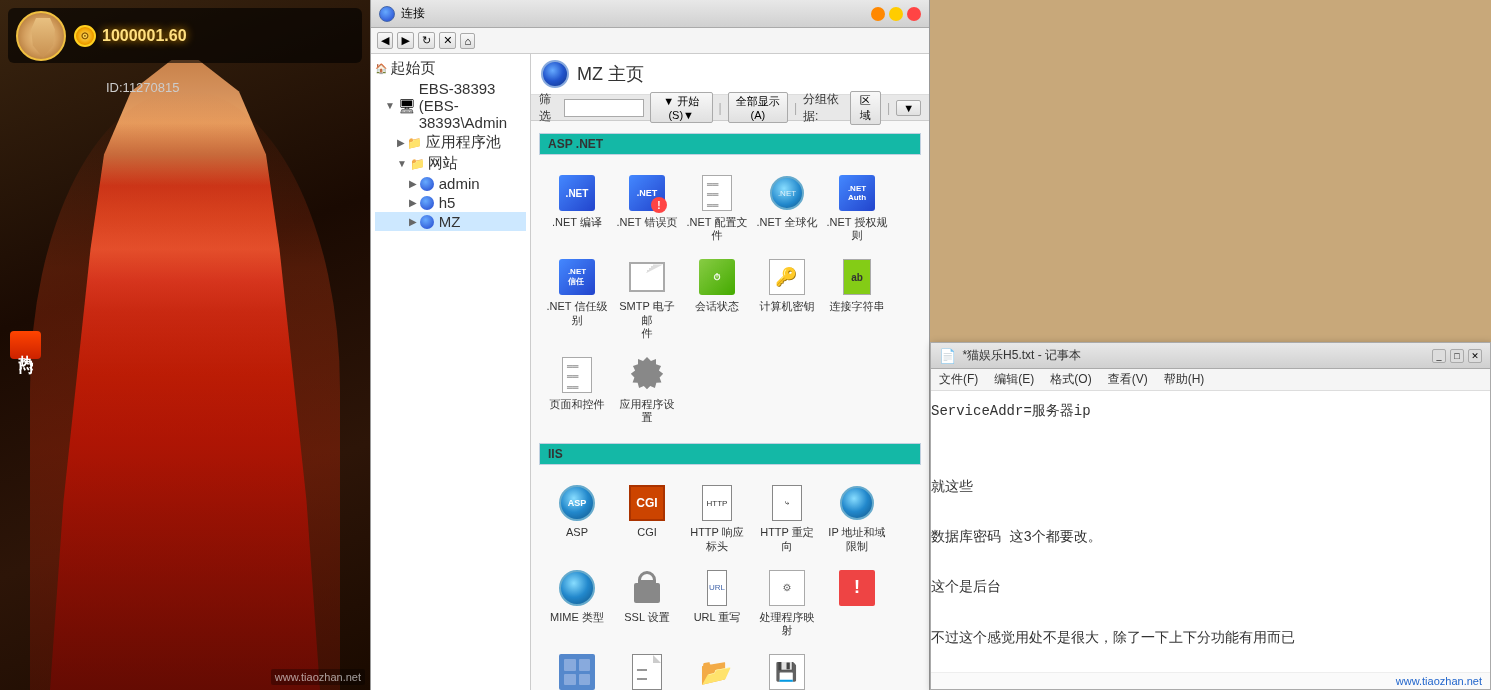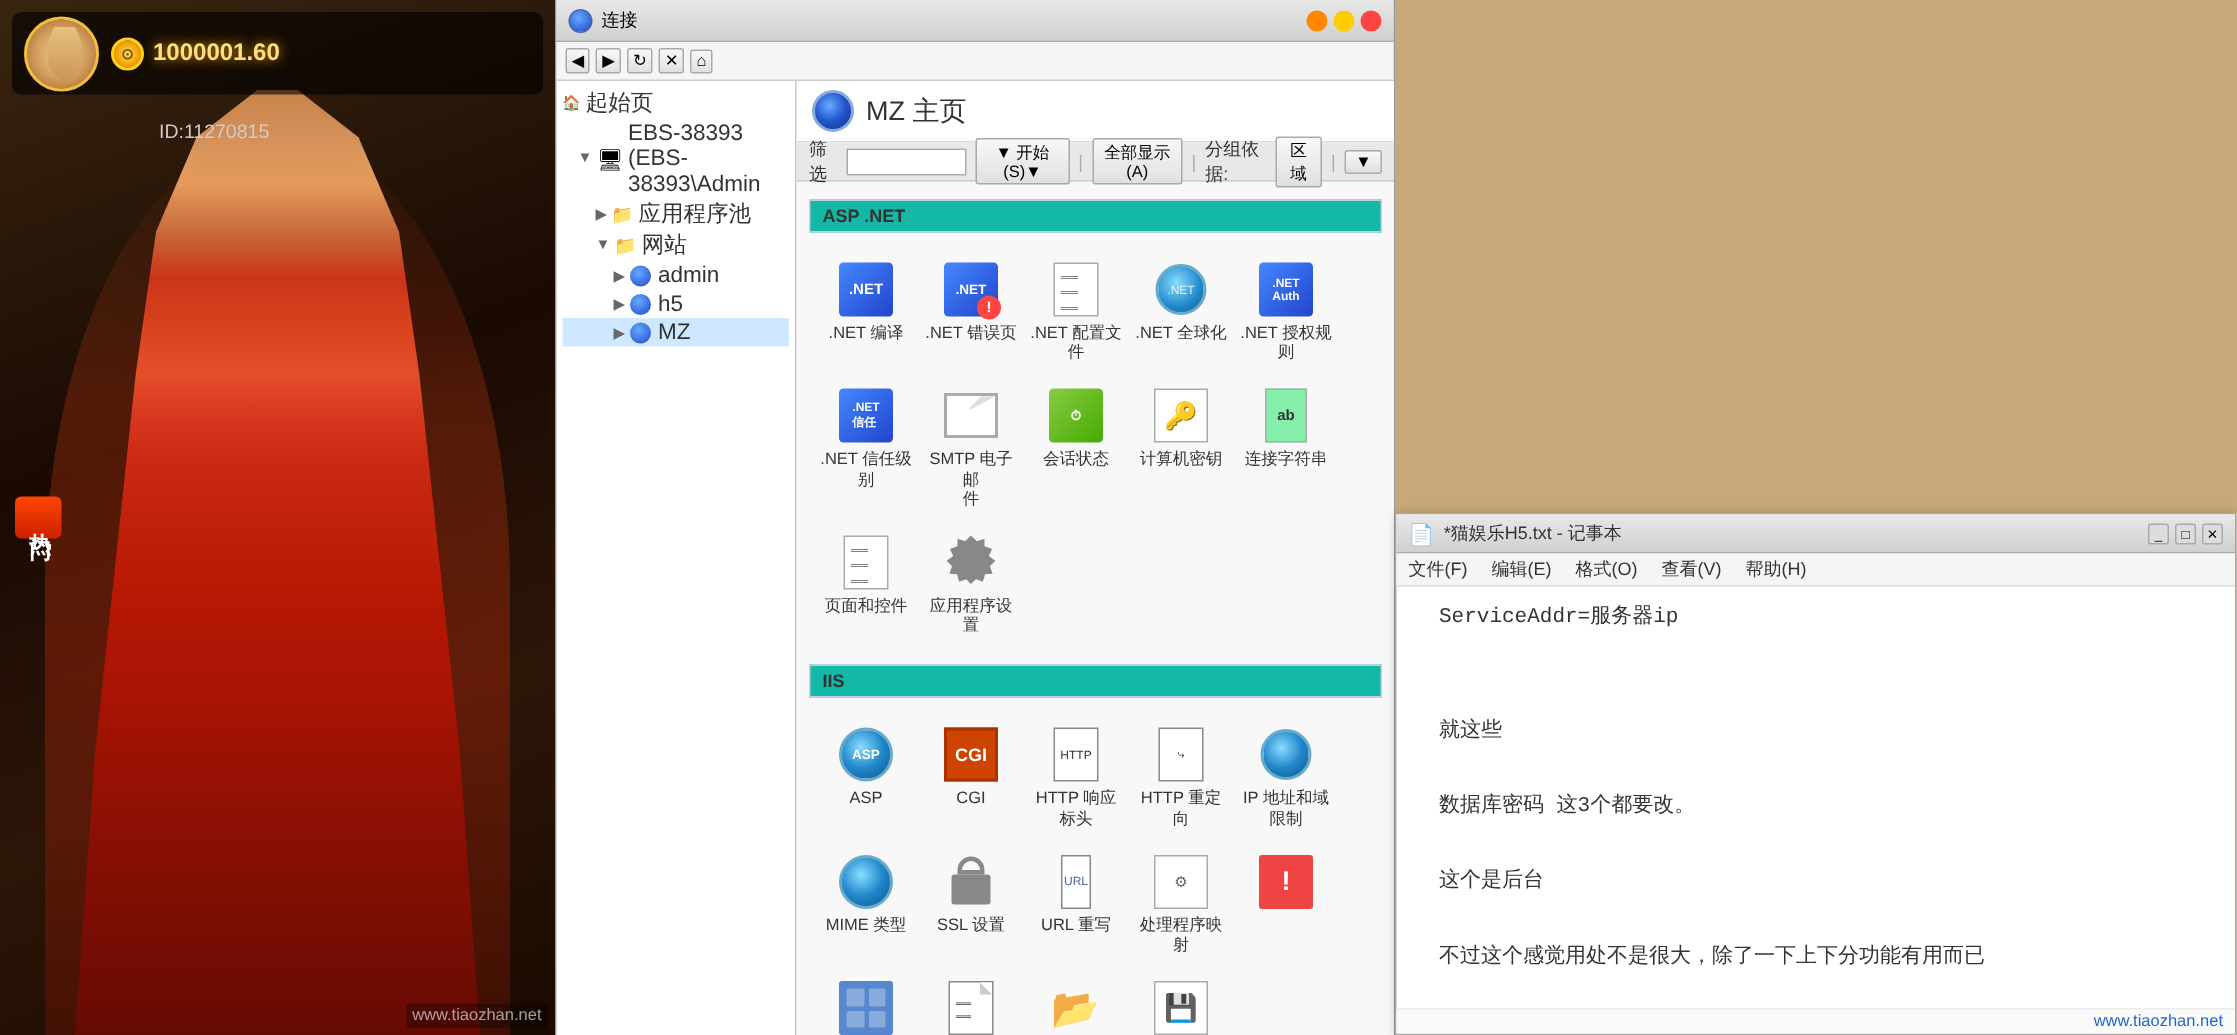--- a/index.html
+++ b/index.html
@@ -235,21 +235,21 @@
     #notepad-menubar {
       background: #f5f5f5;
       border-bottom: 1px solid #ddd;
       padding: 2px 8px;
       display: flex; gap: 16px;
       height: 22px; align-items: center;
     }
     .menu-item { font-size: 12px; color: #333; cursor: pointer; }
     #notepad-content {
       flex: 1;
-      padding: 8px 28px;
+      padding: 8px 0;
       font-size: 14px;
       color: #333;
       line-height: 1.8;
       overflow-y: auto;
       font-family: 'Consolas', 'Courier New', monospace;
     }
     #notepad-watermark {
       text-align: right;
       padding: 2px 8px;
       color: #2266cc;
@@ -427,21 +427,21 @@
 
           <div class="icon-item">
             <div class="icon-box">
               <div style="width:36px;height:36px;background:white;border:1px solid #aaa;display:flex;align-items:center;justify-content:center;font-size:18px;">🔑</div>
             </div>
             <span class="icon-label">计算机密钥</span>
           </div>
 
           <div class="icon-item">
             <div class="icon-box">
-              <div style="width:28px;height:36px;background:#86efac;border:1px solid #aaa;display:flex;align-items:center;justify-content:center;color:#333;font-size:10px;font-weight:bold;">ab</div>
+              <div style="width:28px;height:36px;background:#84cc16;border:1px solid #aaa;display:flex;align-items:center;justify-content:center;color:#333;font-size:10px;font-weight:bold;">ab</div>
             </div>
             <span class="icon-label">连接字符串</span>
           </div>
 
           <div class="icon-item">
             <div class="icon-box">
               <div style="width:30px;height:36px;background:white;border:1.5px solid #aaa;position:relative;">
                 <div style="position:absolute;top:4px;left:4px;right:4px;font-size:8px;line-height:1.3;color:#555;">══<br>══<br>══</div>
               </div>
             </div>

